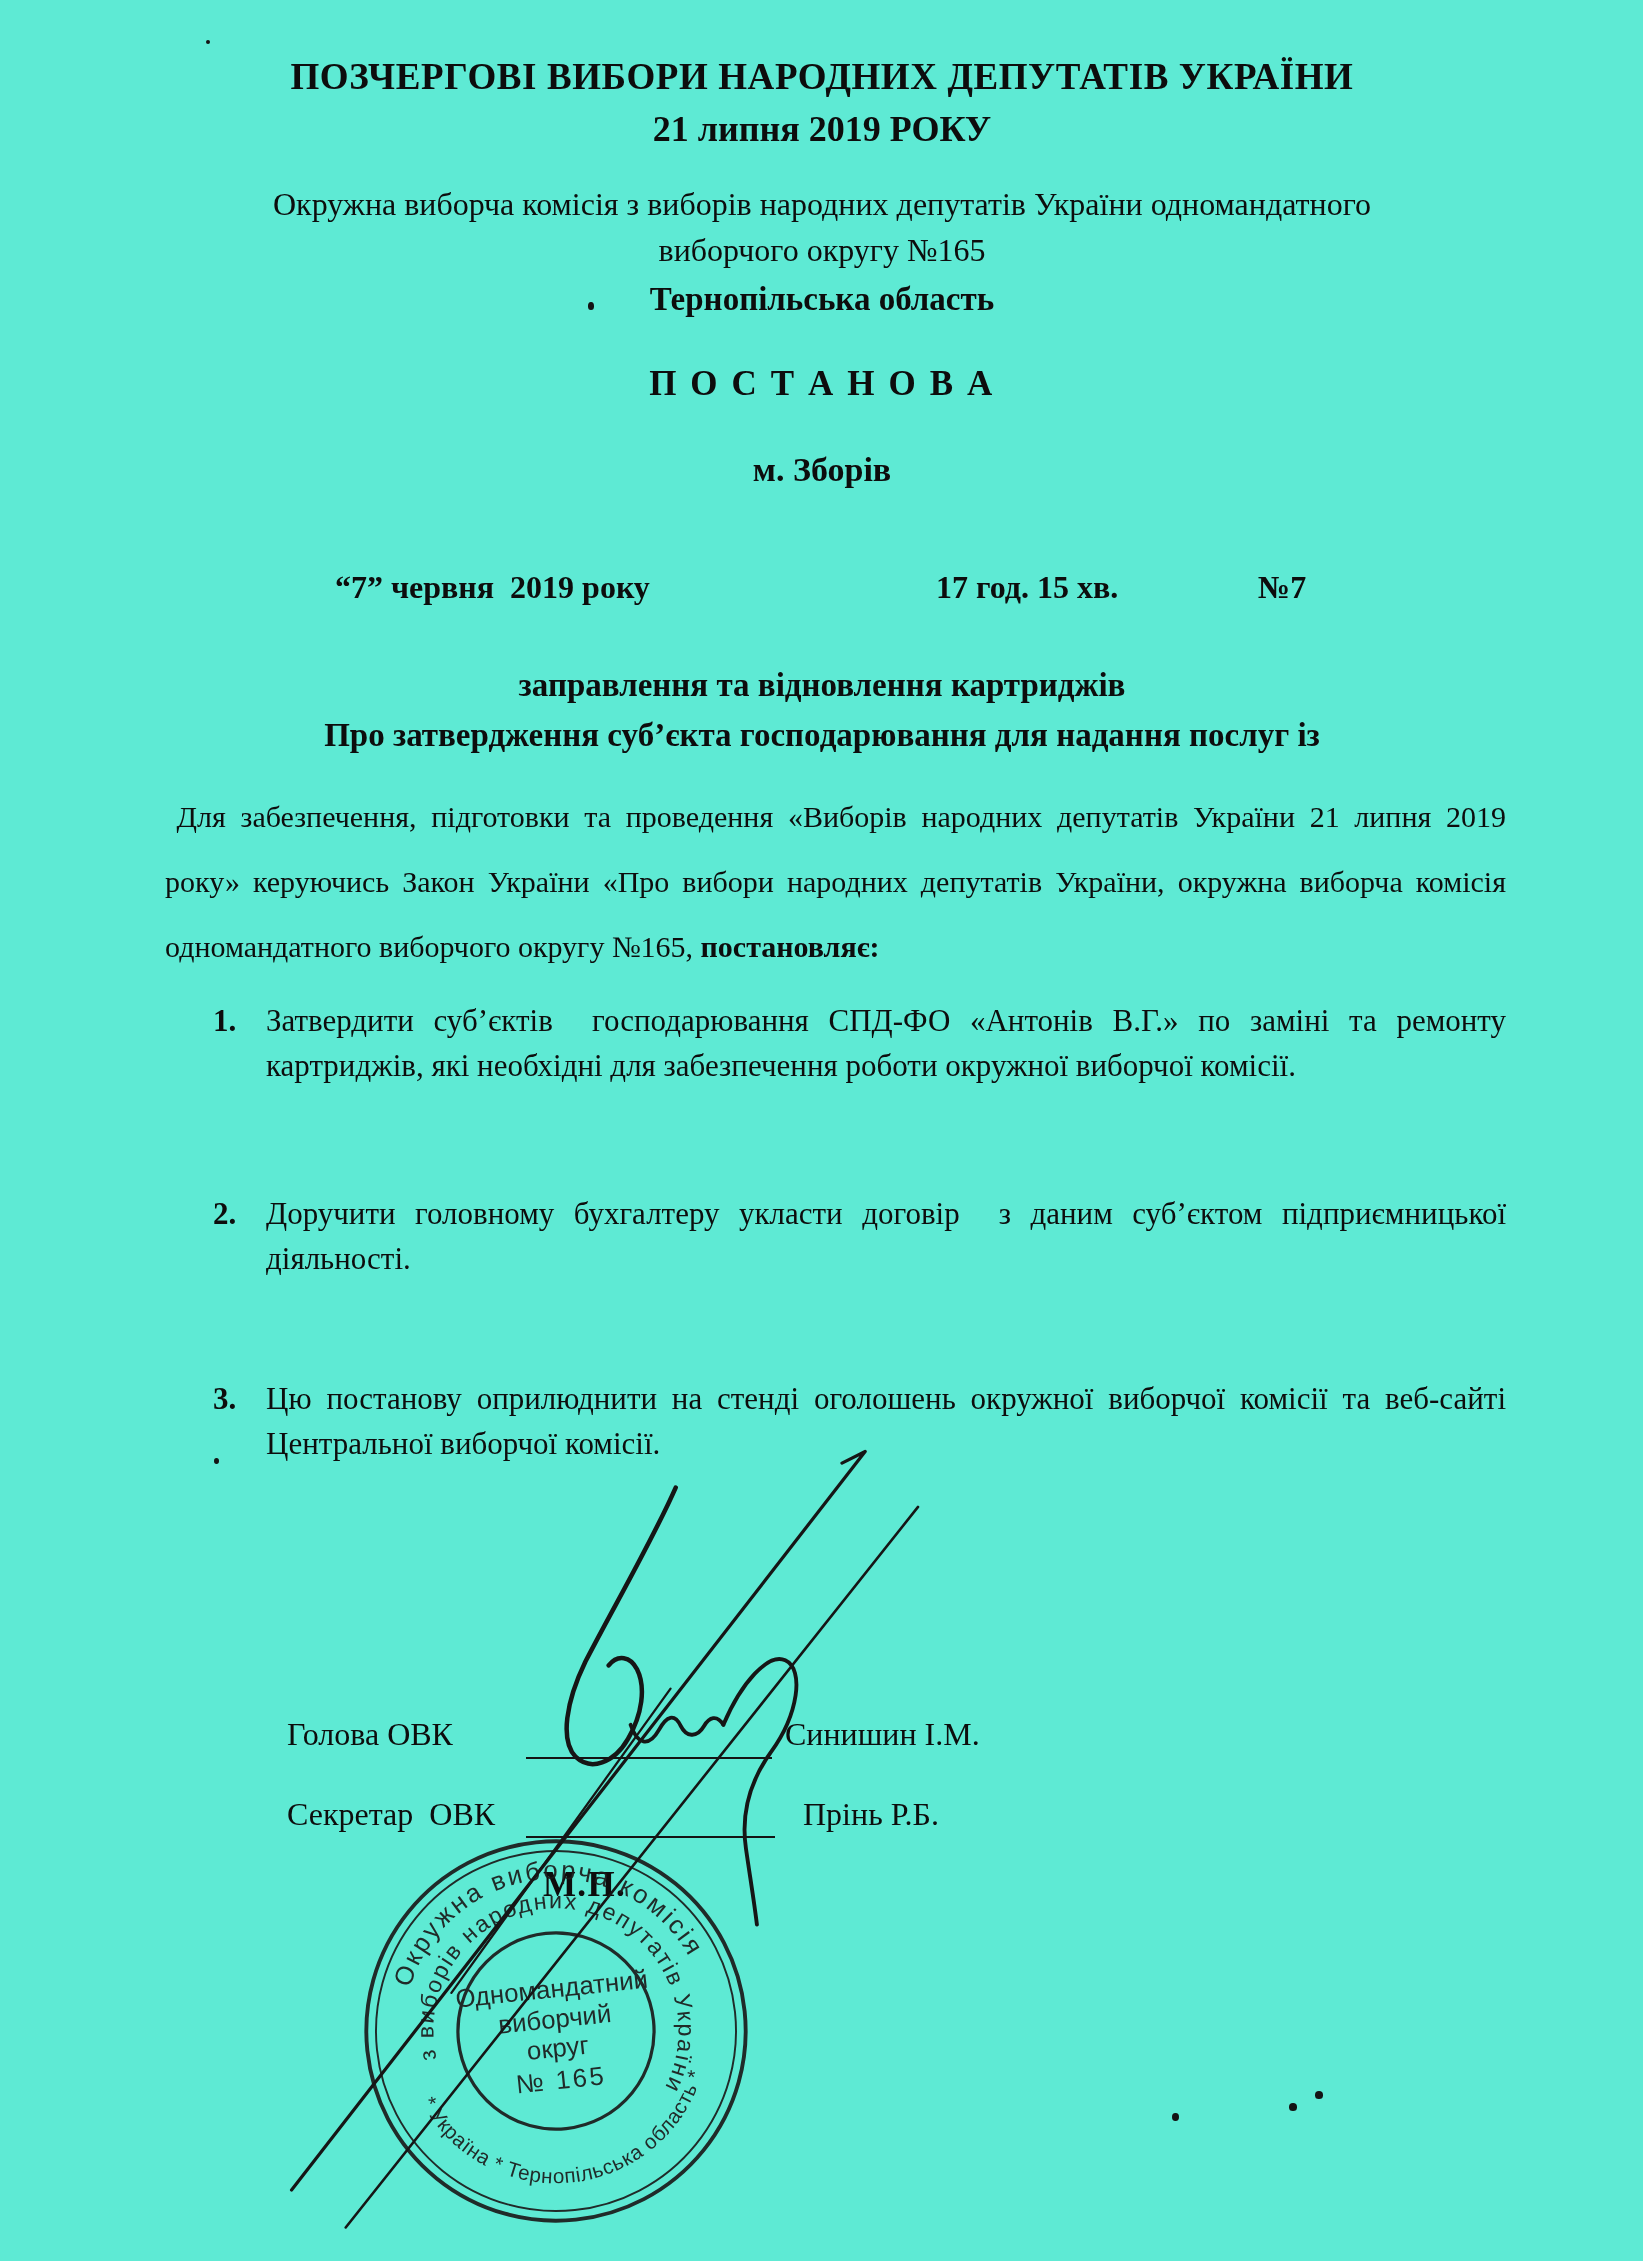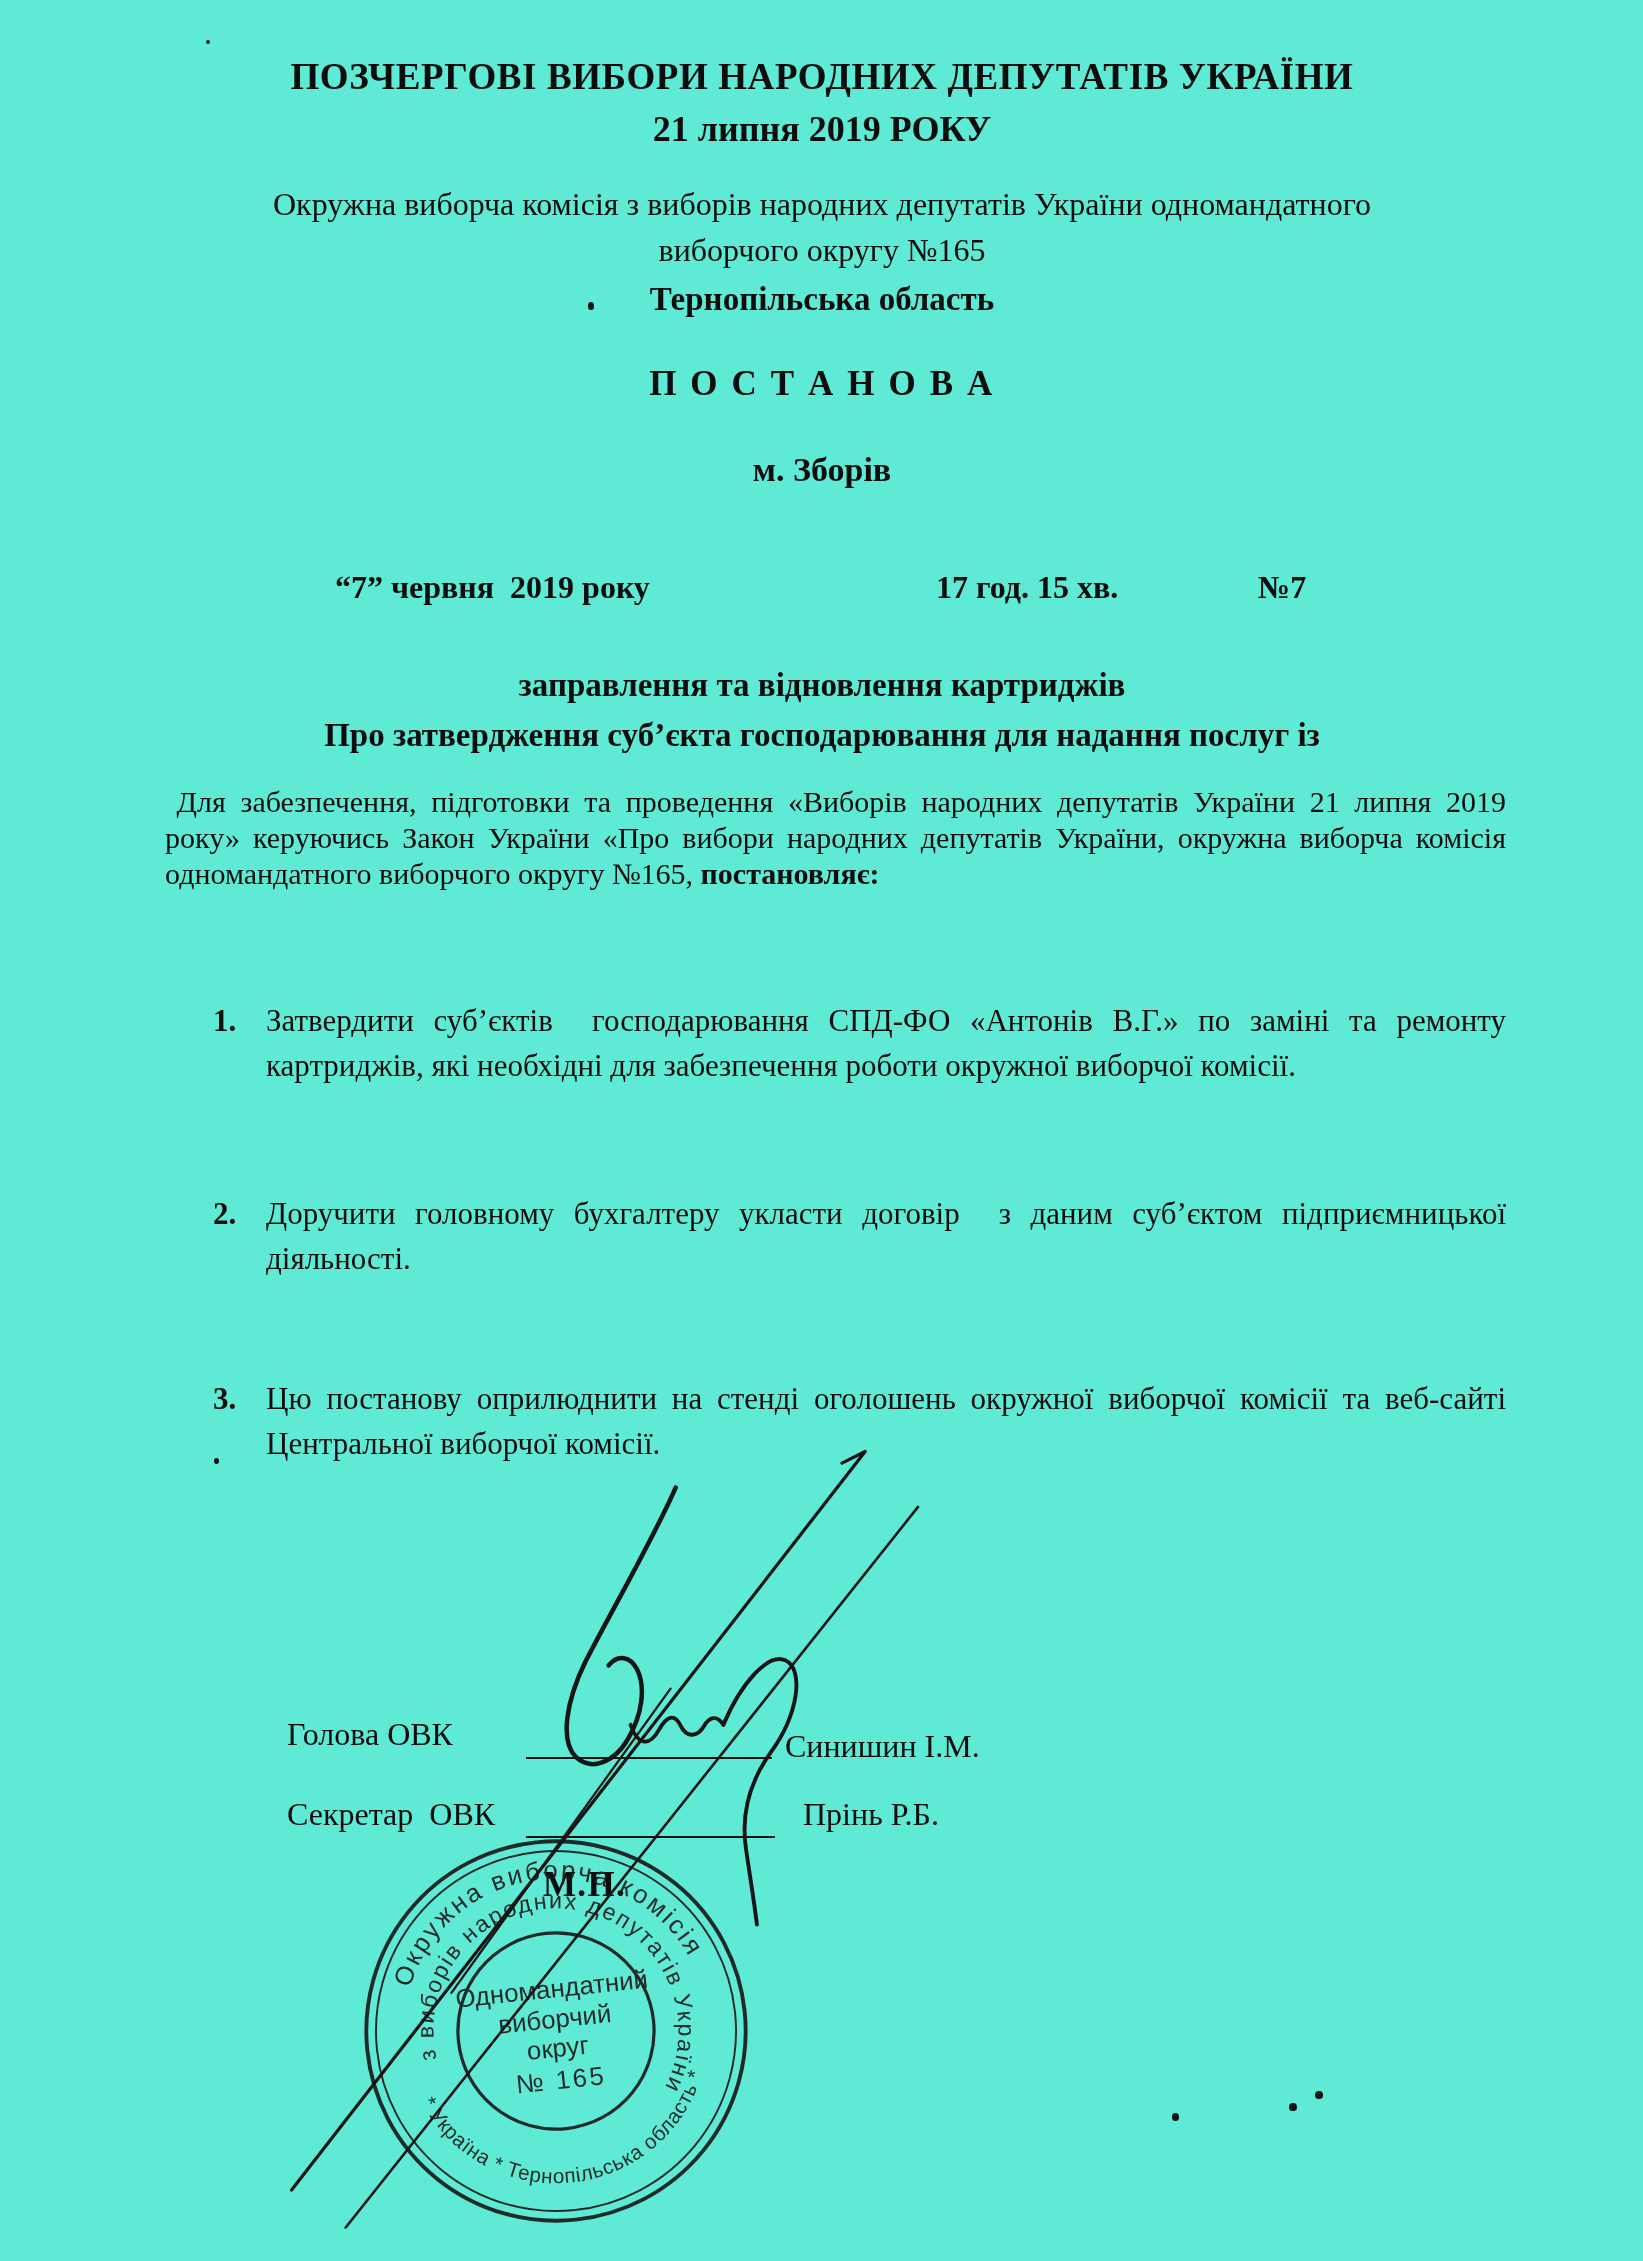--- a/index.html
+++ b/index.html
@@ -23,36 +23,36 @@
 
   .date-row span { position:absolute; top:545px; font-size:32px; font-weight:bold; white-space:pre;margin-top:24px; }
   .d-date { left:335px; }
   .d-time { left:936px; }
   .d-num  { left:1258px; }
 
   .doc-title { top:660px; font-size:33px; font-weight:bold; line-height:50px; }
 
   .preamble {
     top:784px; left:165px; width:1341px;
-    font-size:30px; line-height:36px; text-align:justify;
+    font-size:30px; line-height:65px; text-align:justify;
     text-indent:11.6px; white-space:pre-wrap;
   }
   .preamble .bold-tail { font-weight:bold; }
 
   .item { left:213px; width:1293px; font-size:31px; line-height:45px; }
   .item .num { position:absolute; left:0; top:0; font-weight:bold; }
   .item .txt { display:block; padding-left:53px; text-align:justify; white-space:pre-wrap; }
   .item1 { top:998px; }
   .item2 { top:1191px; }
   .item3 { top:1376px; }
 
   .sig-role  { font-size:32px; white-space:pre;margin-left:21px; }
   .sig-name  { font-size:32px; white-space:pre; }
   .role1 { left:266px;  top:1716px; }
-  .name1 { left:785px; top:1716px;margin-top:12px; }
+  .name1 { left:785px; top:1716px; }
   .role2 { left:266px;  top:1796px; }
   .name2 { left:803px; top:1796px; }
   .sig-line { position:absolute; border-bottom:2.6px solid #141414; height:0; }
   .line1 { left:526px; top:1757px; width:246px; }
   .line2 { left:526px; top:1836px; width:249px; }
 
   .mp { left:543px; top:1865px; font-size:35px; font-weight:bold; letter-spacing:1.3px; }
 
   .stamp-svg { position:absolute; left:356px; top:1831px; width:400px; height:400px; opacity:.92; }
   .stamp-svg circle { fill:none; stroke:#1b1b1b; }

